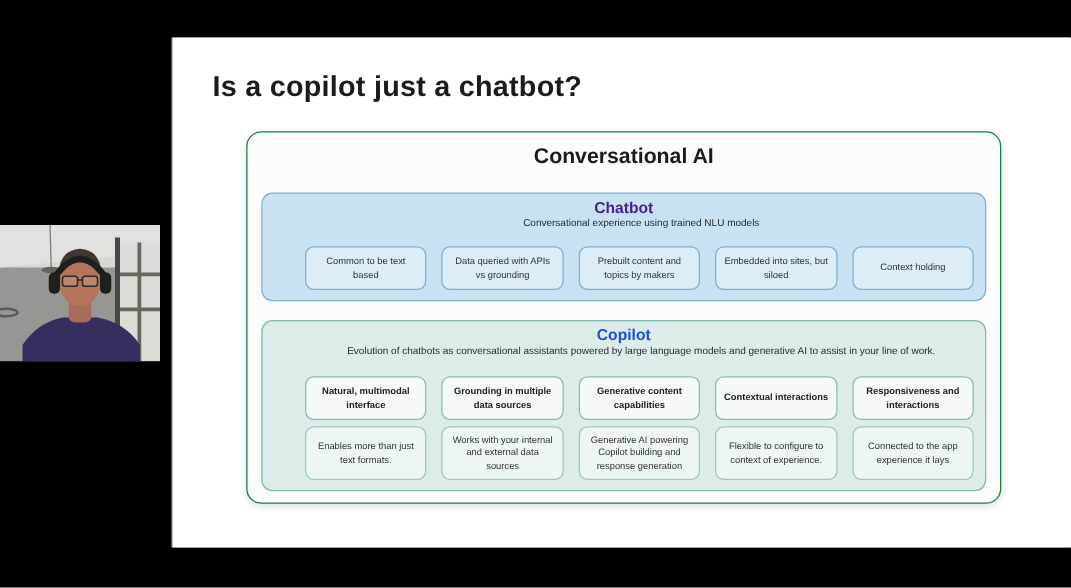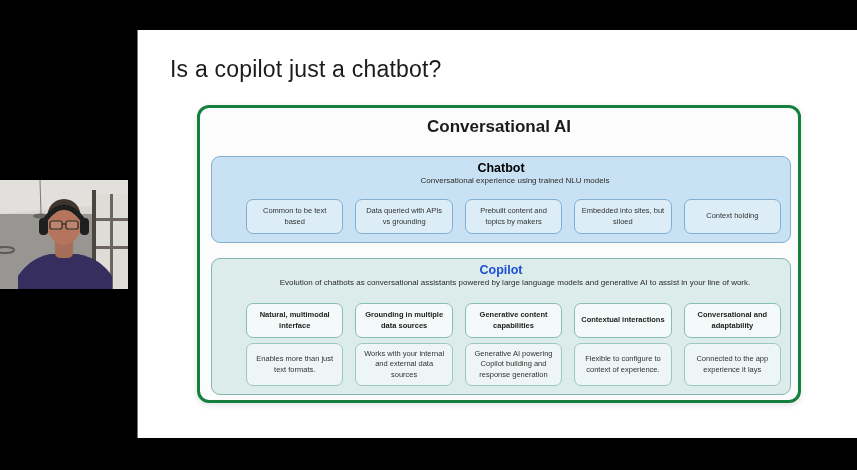--- a/index.html
+++ b/index.html
@@ -15,26 +15,26 @@
   }
   .webcam svg{display:block;}
 
   
   .slide{
     position:absolute;left:138px;top:30px;width:719px;height:408px;
     background:#ffffff;box-shadow:-1px 0 0 rgba(200,200,200,.6);
   }
   .slide-title{
     position:absolute;left:32px;top:26px;margin:0;
-    font-size:23px;font-weight:400;color:#1b1b1b;letter-spacing:.2px;
+    font-size:23px;font-weight:700;color:#1b1b1b;letter-spacing:.2px;
   }
 
   .outer-box{
     position:absolute;left:59px;top:75px;width:604px;height:298px;
-    background:#fcfcfc;border:3px solid #15803d;border-radius:12px;
+    background:#fcfcfc;border:1px solid #15803d;border-radius:12px;
     box-shadow:0 2px 6px rgba(0,0,0,.12);box-sizing:border-box;
   }
   .outer-title{
     text-align:center;margin-top:9px;
     font-size:17px;font-weight:700;color:#1b1b1b;
   }
 
   .section{
     position:absolute;left:11px;width:580px;box-sizing:border-box;
     border-radius:9px;
@@ -43,21 +43,21 @@
     top:48px;height:87px;
     background:#c8e2f3;border:1.5px solid #7fb0d4;
   }
   .section-copilot{
     top:150px;height:137px;
     background:#dcecea;border:1.5px solid #83b7b2;
   }
   .section-title{
     text-align:center;padding-top:4px;font-size:12.5px;font-weight:700;
   }
-  .section-chatbot .section-title{color:#000000;}
+  .section-chatbot .section-title{color:#4c1d95;}
   .section-copilot .section-title{color:#1d4ed8;}
   .section-sub{
     text-align:center;font-size:8px;color:#2a2a2a;margin-top:1px;padding-left:28px;
   }
 
   .row{
     position:absolute;left:9px;right:9px;display:flex;gap:12px;padding-left:25px;
   }
   .row-chatbot{top:42px;height:35px;}
   .row-copilot-features{top:44px;height:35px;}
@@ -132,21 +132,21 @@
     </div>
 
     <div class="section section-copilot">
       <div class="section-title">Copilot</div>
       <div class="section-sub">Evolution of chatbots as conversational assistants powered by large language models and generative AI to assist in your line of work.</div>
       <div class="row row-copilot-features">
         <div class="cell cell-feature">Natural, multimodal interface</div>
         <div class="cell cell-feature">Grounding in multiple data sources</div>
         <div class="cell cell-feature">Generative content capabilities</div>
         <div class="cell cell-feature">Contextual interactions</div>
-        <div class="cell cell-feature">Conversational and adaptability</div>
+        <div class="cell cell-feature">Responsiveness and interactions</div>
       </div>
       <div class="row row-copilot-details">
         <div class="cell cell-detail">Enables more than just text formats.</div>
         <div class="cell cell-detail">Works with your internal and external data sources</div>
         <div class="cell cell-detail">Generative AI powering Copilot building and response generation</div>
         <div class="cell cell-detail">Flexible to configure to context of experience.</div>
         <div class="cell cell-detail">Connected to the app experience it lays</div>
       </div>
     </div>
   </div>

